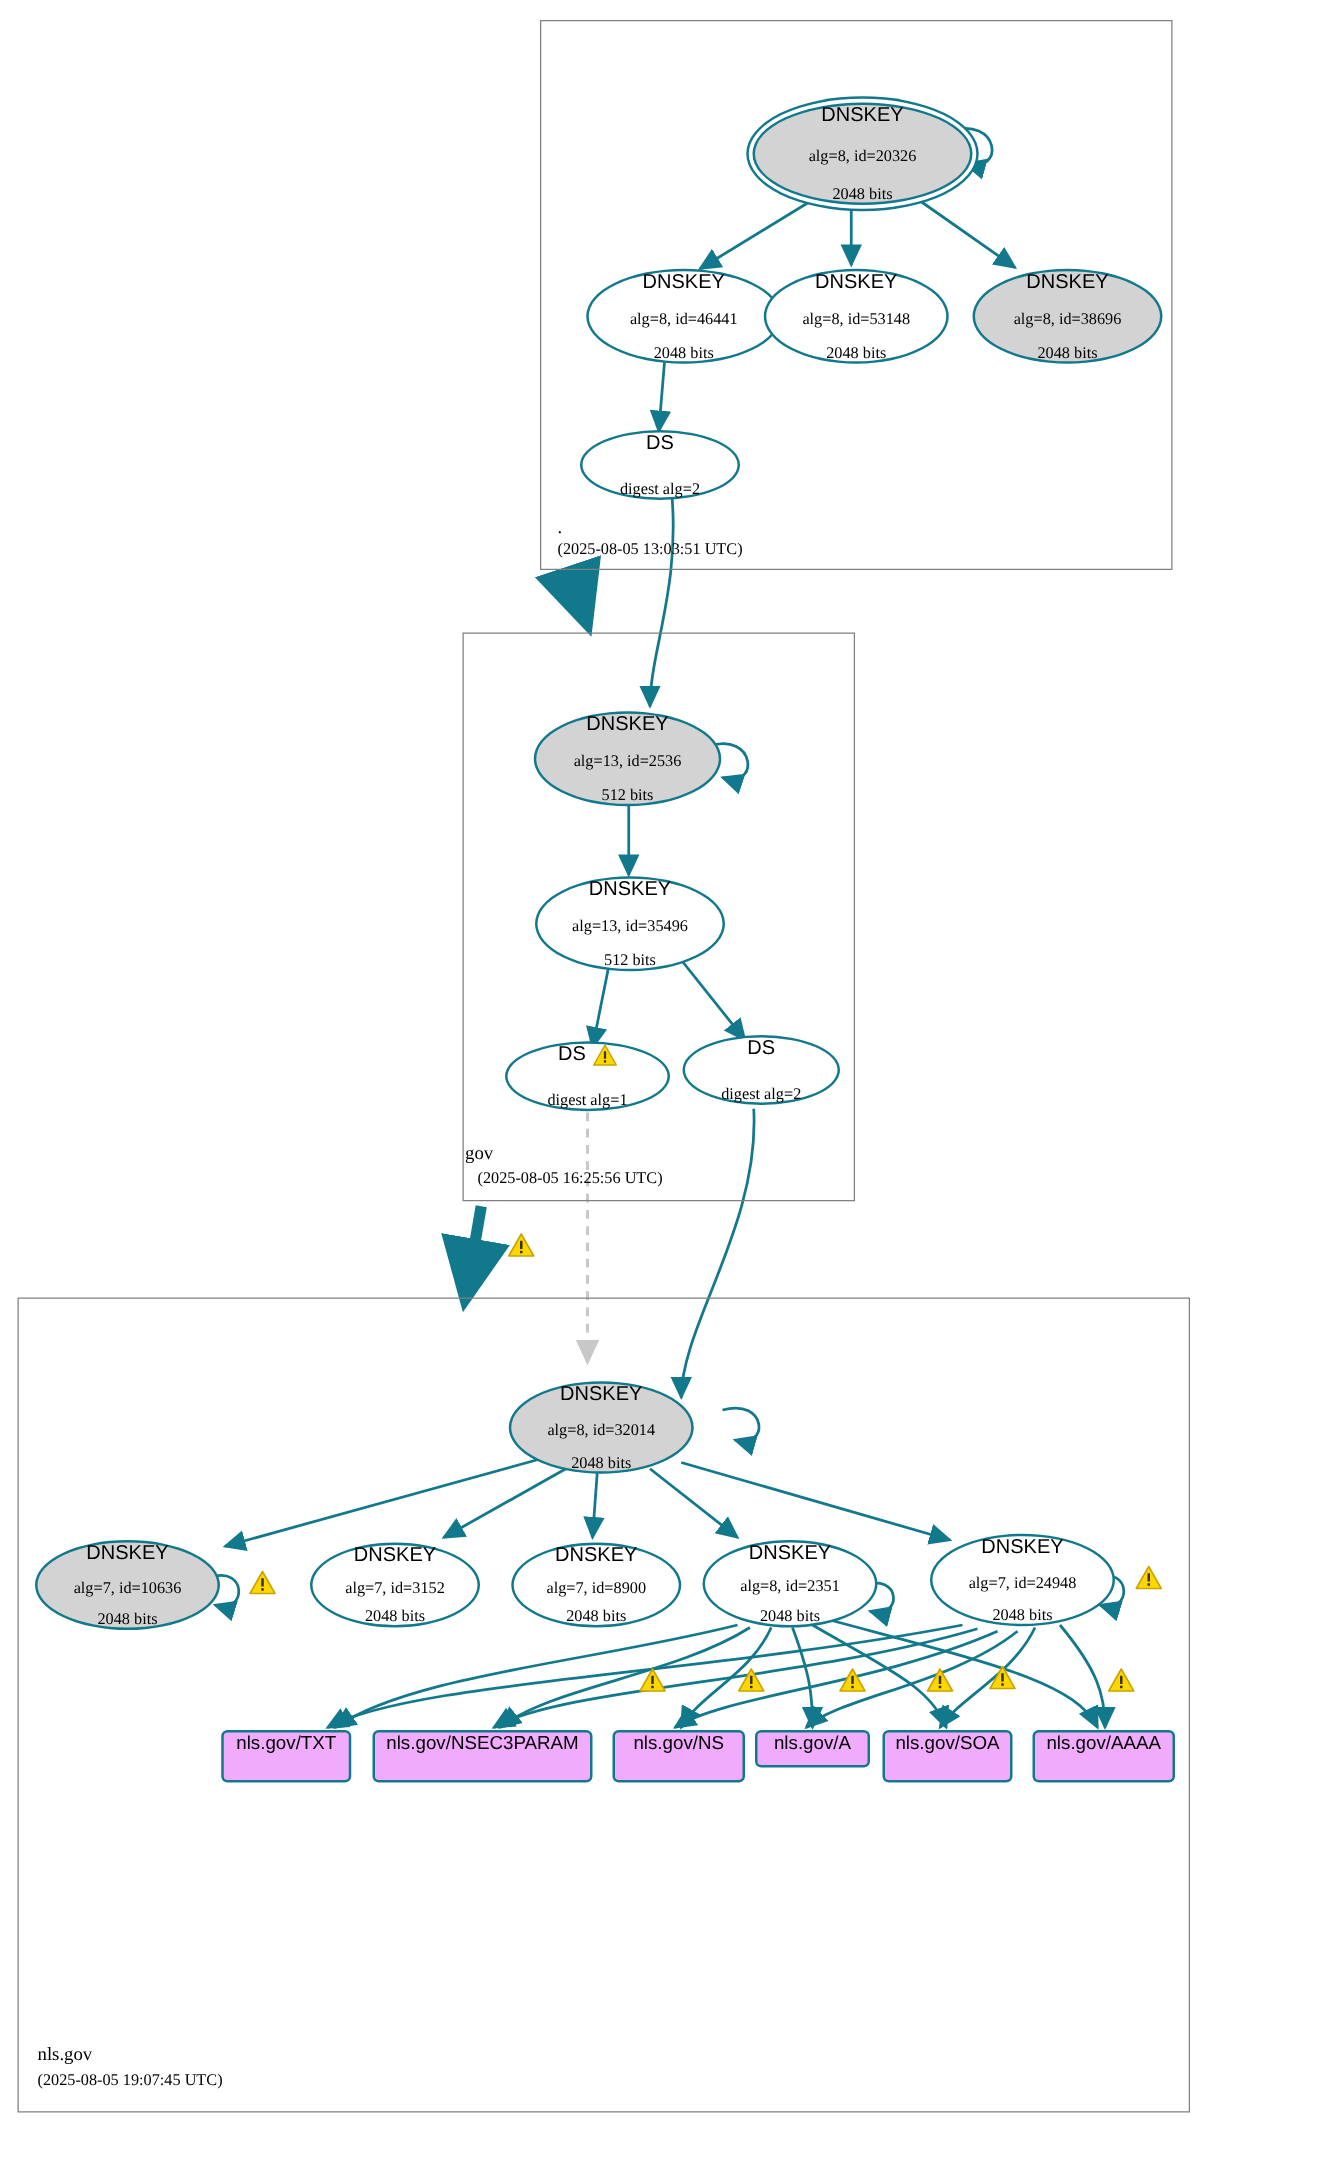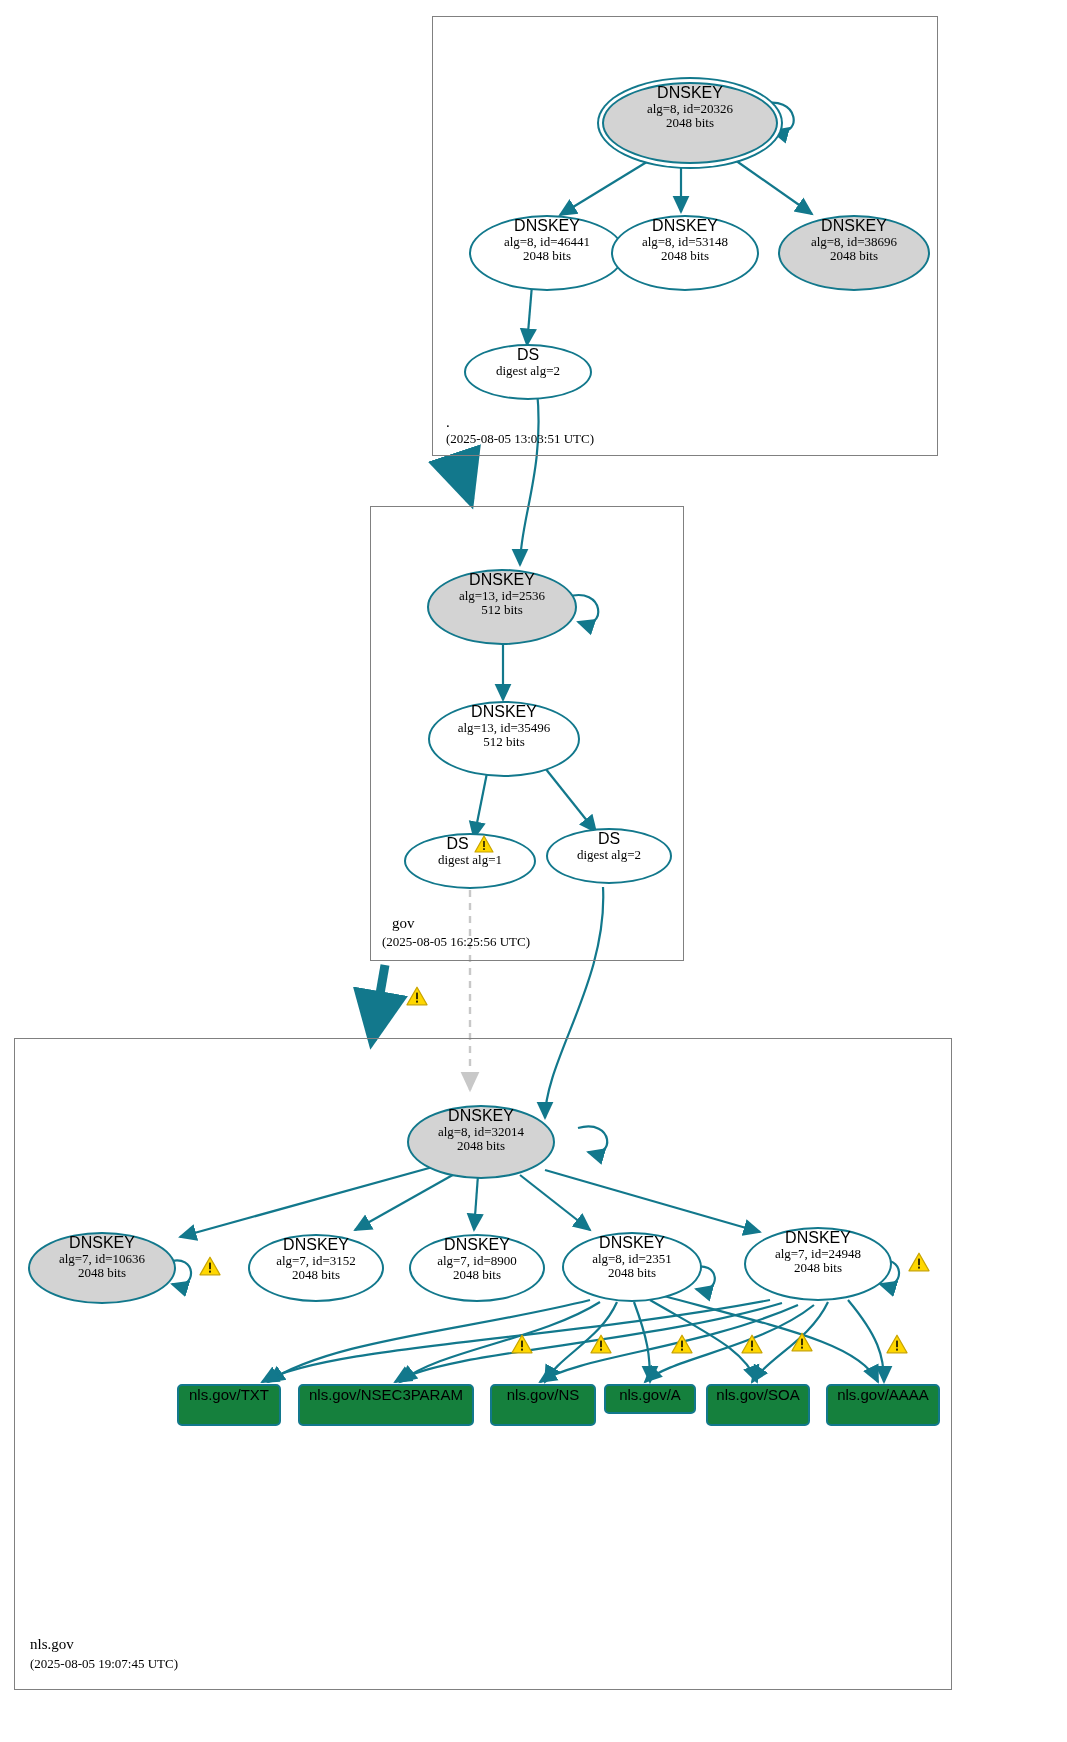--- a/index.html
+++ b/index.html
@@ -3,26 +3,26 @@
 <meta charset="utf-8">
 <style>
   html,body{margin:0;padding:0;background:#ffffff;}
   body{font-family:"Liberation Sans",sans-serif;}
   #root{position:relative;width:1067px;height:1742px;overflow:hidden;background:#fff;}
   svg#canvas{position:absolute;left:0;top:0;width:1067px;height:1742px;}
   .zone-box{position:absolute;border:1px solid #808080;background:transparent;box-sizing:border-box;}
   .zone-label{position:absolute;font-family:"Liberation Serif",serif;color:#000;white-space:nowrap;}
   .zone-name{font-size:15px;}
   .zone-time{font-size:13px;}
-  .node{position:absolute;display:flex;flex-direction:column;align-items:center;justify-content:flex-start;
+  .node{position:absolute;display:flex;flex-direction:column;align-items:center;justify-content:space-between;
         text-align:center;box-sizing:border-box;color:#000;}
   .ellipse{border:2px solid #12788c;border-radius:50%;background:#ffffff;}
   .ellipse.shaded{background:#d3d3d3;}
   .ellipse.dbl{box-shadow:0 0 0 3px #ffffff,0 0 0 5px #12788c;}
-  .rect{border:2px solid #12788c;border-radius:5px;background:#15803d;}
+  .rect{border:2px solid #12788c;border-radius:5px;background:#f0abfc;}
   .n-title{font-family:"Liberation Sans",sans-serif;font-size:16px;line-height:18px;}
   .n-sub{font-family:"Liberation Serif",serif;font-size:13px;line-height:14px;}
   .rr-label{font-family:"Liberation Sans",sans-serif;font-size:15px;line-height:17px;}
   .warn{position:absolute;width:22px;height:20px;}
   .warn svg{display:block;width:100%;height:100%;}
   .inode{position:relative;}
 </style>
 </head>
 <body>
 
@@ -104,21 +104,21 @@
 
       <path d="M168,1262 C198,1252 198,1292 172,1284" marker-end="url(#ah)"></path>
     </g>
   </svg>
 
   <div class="zone-box" style="left:432px;top:16px;width:506px;height:440px;"></div>
   <div class="zone-label zone-name" style="left:446px;top:414px;">.</div>
   <div class="zone-label zone-time" style="left:446px;top:431px;">(2025-08-05 13:03:51 UTC)</div>
 
   <div class="zone-box" style="left:370px;top:506px;width:314px;height:455px;"></div>
-  <div class="zone-label zone-name" style="left:392px;top:915px;font-family:Liberation Serif, serif;">gov</div>
+  <div class="zone-label zone-name" style="left:372px;top:915px;font-family:Liberation Serif, serif;">gov</div>
   <div class="zone-label zone-time" style="left:382px;top:934px;">(2025-08-05 16:25:56 UTC)</div>
 
   <div class="zone-box" style="left:14px;top:1038px;width:938px;height:652px;"></div>
   <div class="zone-label zone-name" style="left:30px;top:1636px;">nls.gov</div>
   <div class="zone-label zone-time" style="left:30px;top:1656px;">(2025-08-05 19:07:45 UTC)</div>
 
   <div class="node ellipse shaded dbl" style="left:602px;top:82px;width:176px;height:82px;">
     <div class="n-title">DNSKEY</div>
     <div class="n-sub">alg=8, id=20326</div>
     <div class="n-sub">2048 bits</div>

